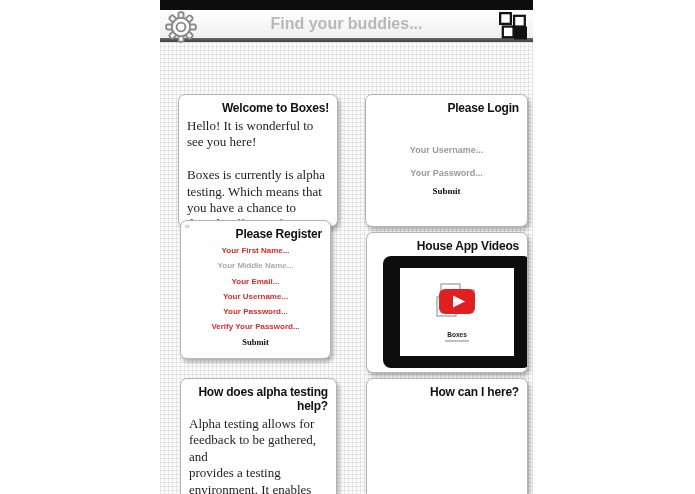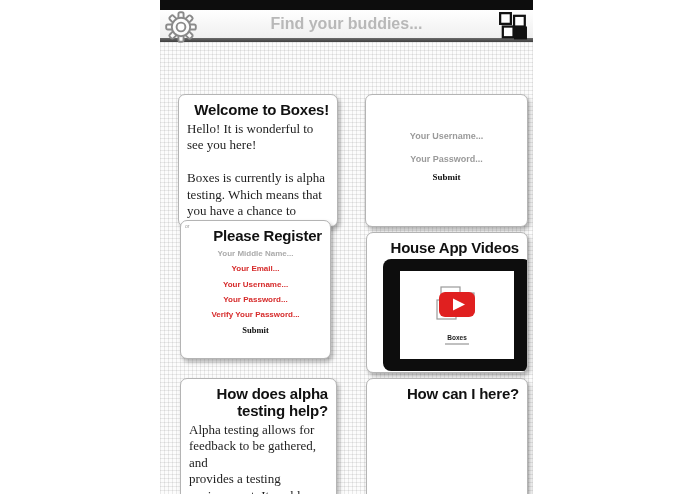--- a/index.html
+++ b/index.html
@@ -28,21 +28,21 @@
   .content { position:absolute; left:0; top:42px; width:100%; height:452px;
              background-color:#fcfcfc;
              background-image:
                linear-gradient(rgba(0,0,0,0.075) 1px, transparent 1px),
                linear-gradient(90deg, rgba(0,0,0,0.075) 1px, transparent 1px);
              background-size:4px 4px; }
 
   
   .card { position:absolute; background:#ffffff; border:1px solid #b4b4b4; border-radius:7px;
           box-shadow:2px 3px 4px rgba(0,0,0,0.30); padding:6px 8px; overflow:hidden; }
-  .card-title { font-size:15px; font-weight:700; color:#111; text-align:right;
+  .card-title { font-size:12px; font-weight:700; color:#111; text-align:right;
                 letter-spacing:-0.2px; margin-bottom:3px; }
   .card-body  { font-family:Liberation Serif, serif; font-size:13px; line-height:1.26;
                 color:#1d1d1d; white-space:pre-line; text-align:left; }
 
   .card.welcome  { left:18px;  top:52px;  width:160px; height:133px; }
   .card.login    { left:205px; top:52px;  width:163px; height:133px; }
   .card.register { left:20px;  top:178px; width:151px; height:139px; }
   .card.videos   { left:206px; top:190px; width:162px; height:141px;padding-left:16px; }
   .card.alpha    { left:20px;  top:336px; width:157px; height:126px; }
   .card.howhelp  { left:206px; top:336px; width:162px; height:128px; }
@@ -124,28 +124,30 @@
 testing. Which means that
 you have a chance to
 directly effect its future!
 Suggest ideas and give
 feedback! The more you use
 Boxes now; the better it can
 get!</p>
     </section>
 
     <section class="card login">
+      <h2 class="card-title">Please Login</h2>
       <input class="center-input u" type="text" placeholder="Your Username..." style="">
       <input class="center-input p" type="text" placeholder="Your Password..." style="">
       <button class="submit-btn">Submit</button>
     </section>
 
     <section class="card register">
       <span class="or-label">or</span>
       <h2 class="card-title">Please Register</h2>
+      <input class="field" type="text" placeholder="Your First Name..." style="">
       <input class="field optional" type="text" placeholder="Your Middle Name..." style="">
       <input class="field" type="text" placeholder="Your Email..." style="">
       <input class="field" type="text" placeholder="Your Username..." style="">
       <input class="field" type="text" placeholder="Your Password..." style="">
       <input class="field" type="text" placeholder="Verify Your Password..." style="">
       <button class="submit-btn">Submit</button>
     </section>
 
     <section class="card videos">
       <h2 class="card-title">House App Videos</h2>

